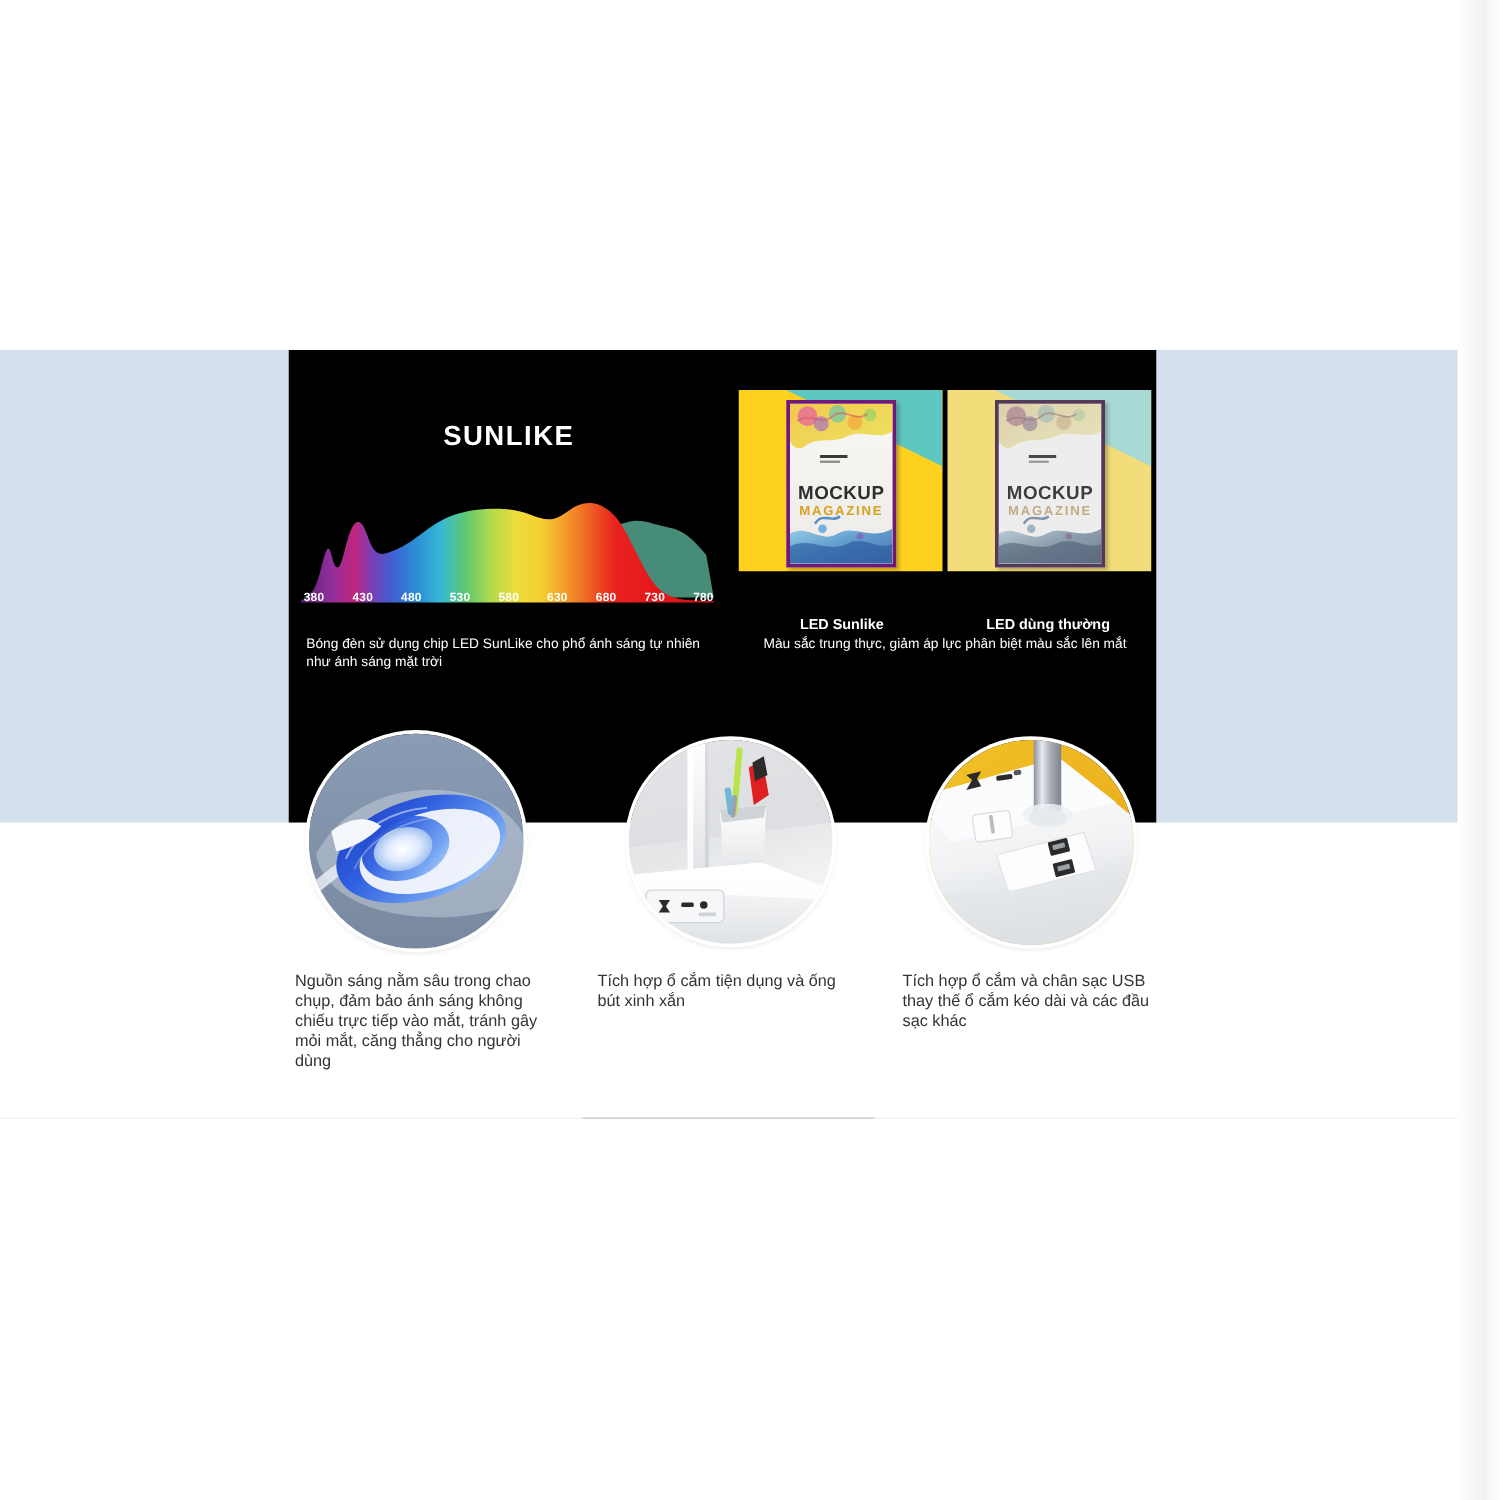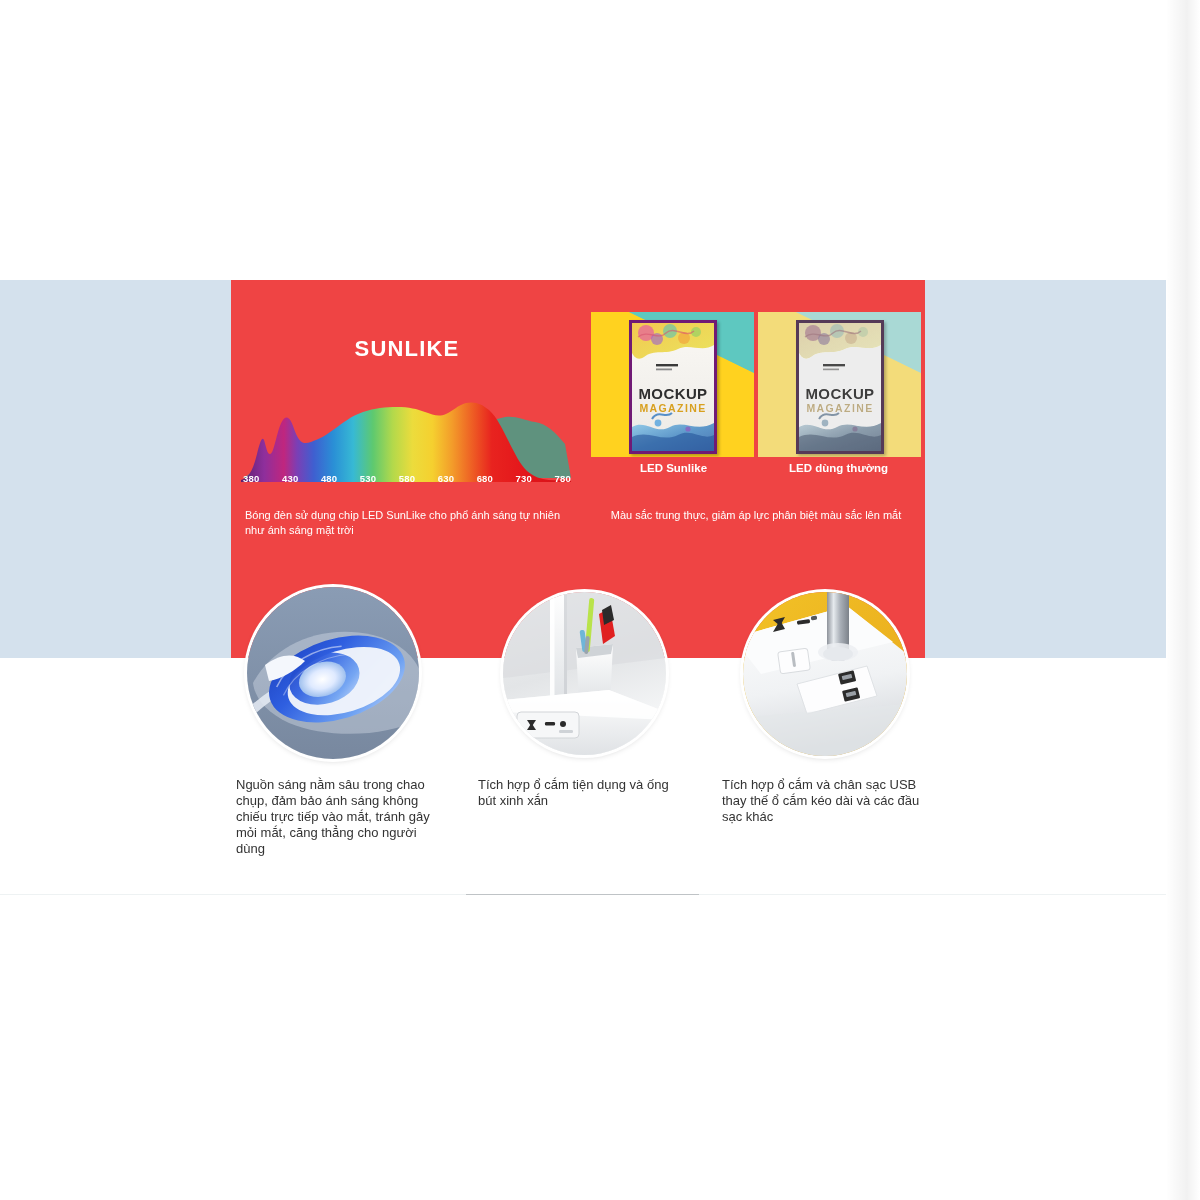--- a/index.html
+++ b/index.html
@@ -41,21 +41,21 @@
     background: #d4e1ed;
   }
 
   
   .green-panel {
     position: absolute;
     left: 231px;
     top: 280px;
     width: 694px;
     height: 378px;
-    background: #ef4444;
+    background: #000000;
   }
 
   
   .spectrum-col {
     position: absolute;
     left: 0px;
     top: 0px;
     width: 352px;
     height: 378px;
   }
@@ -159,20 +159,21 @@
     top: 182px;
     width: 330px;
     display: flex;
   }
   .mockup-labels > div {
     flex: 1 1 0;
     text-align: center;
     color: #ffffff;
     font-size: 11.5px;
     font-weight: bold;
+    margin-top: 32px;
   }
   .mockup-caption {
     position: absolute;
     left: 6px;
     top: 228px;
     width: 326px;
     text-align: center;
     color: #ffffff;
     font-size: 11px;
     line-height: 15px;

